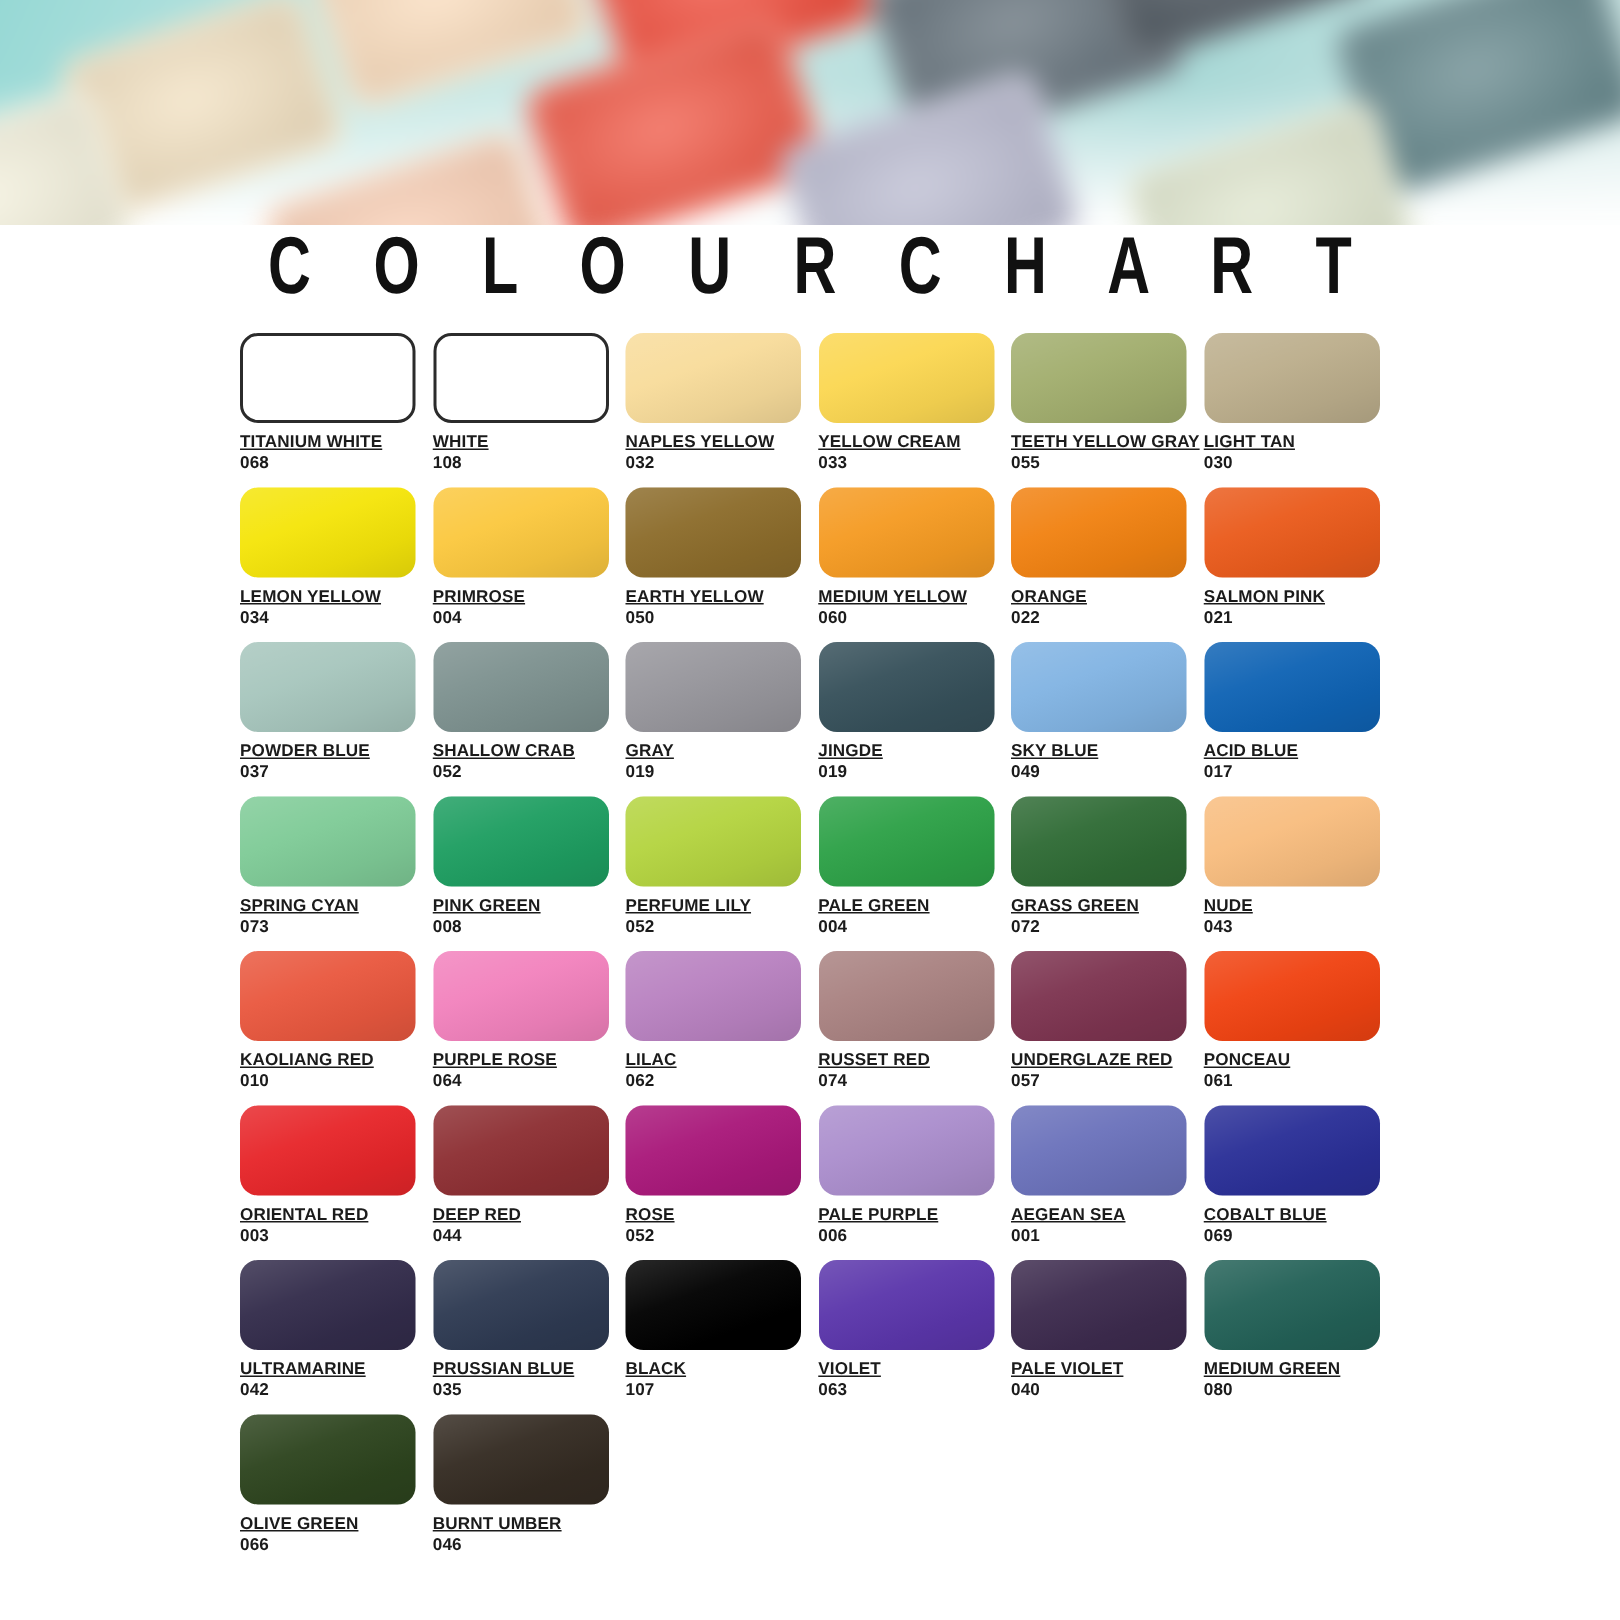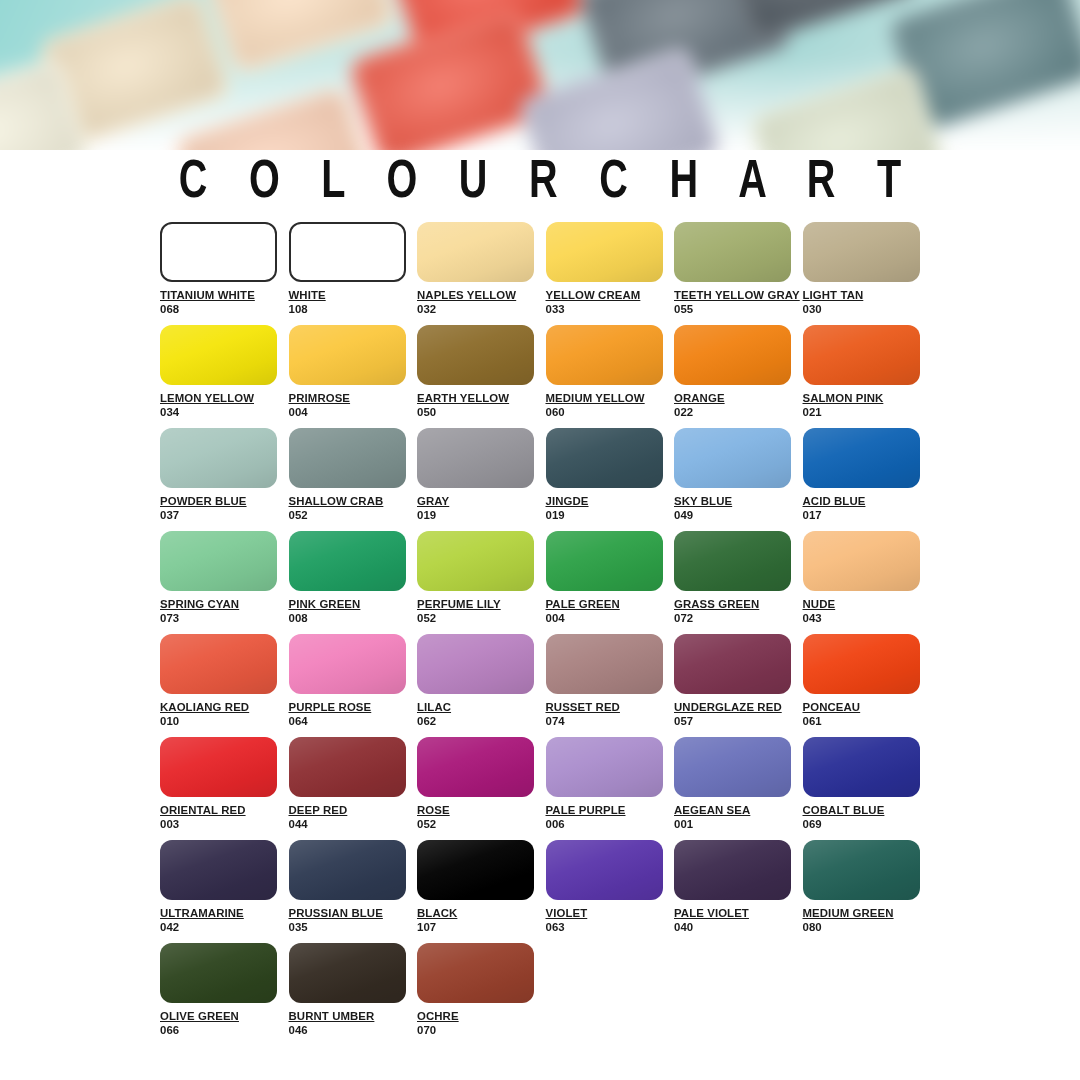--- a/index.html
+++ b/index.html
@@ -455,20 +455,13 @@
       <div class="swatch-label">OLIVE GREEN</div>
       <div class="swatch-code">066</div>
     </div>
     <div class="swatch-cell">
       <div class="swatch-chip" style="background: rgb(52, 43, 34);">
         <div class="gloss"></div>
       </div>
       <div class="swatch-label">BURNT UMBER</div>
       <div class="swatch-code">046</div>
     </div>
-    <div class="swatch-cell">
-      <div class="swatch-chip" style="background: rgb(151, 64, 44);">
-        <div class="gloss"></div>
-      </div>
-      <div class="swatch-label">OCHRE</div>
-      <div class="swatch-code">070</div>
-    </div>
   </div>
 
 </body></html>

